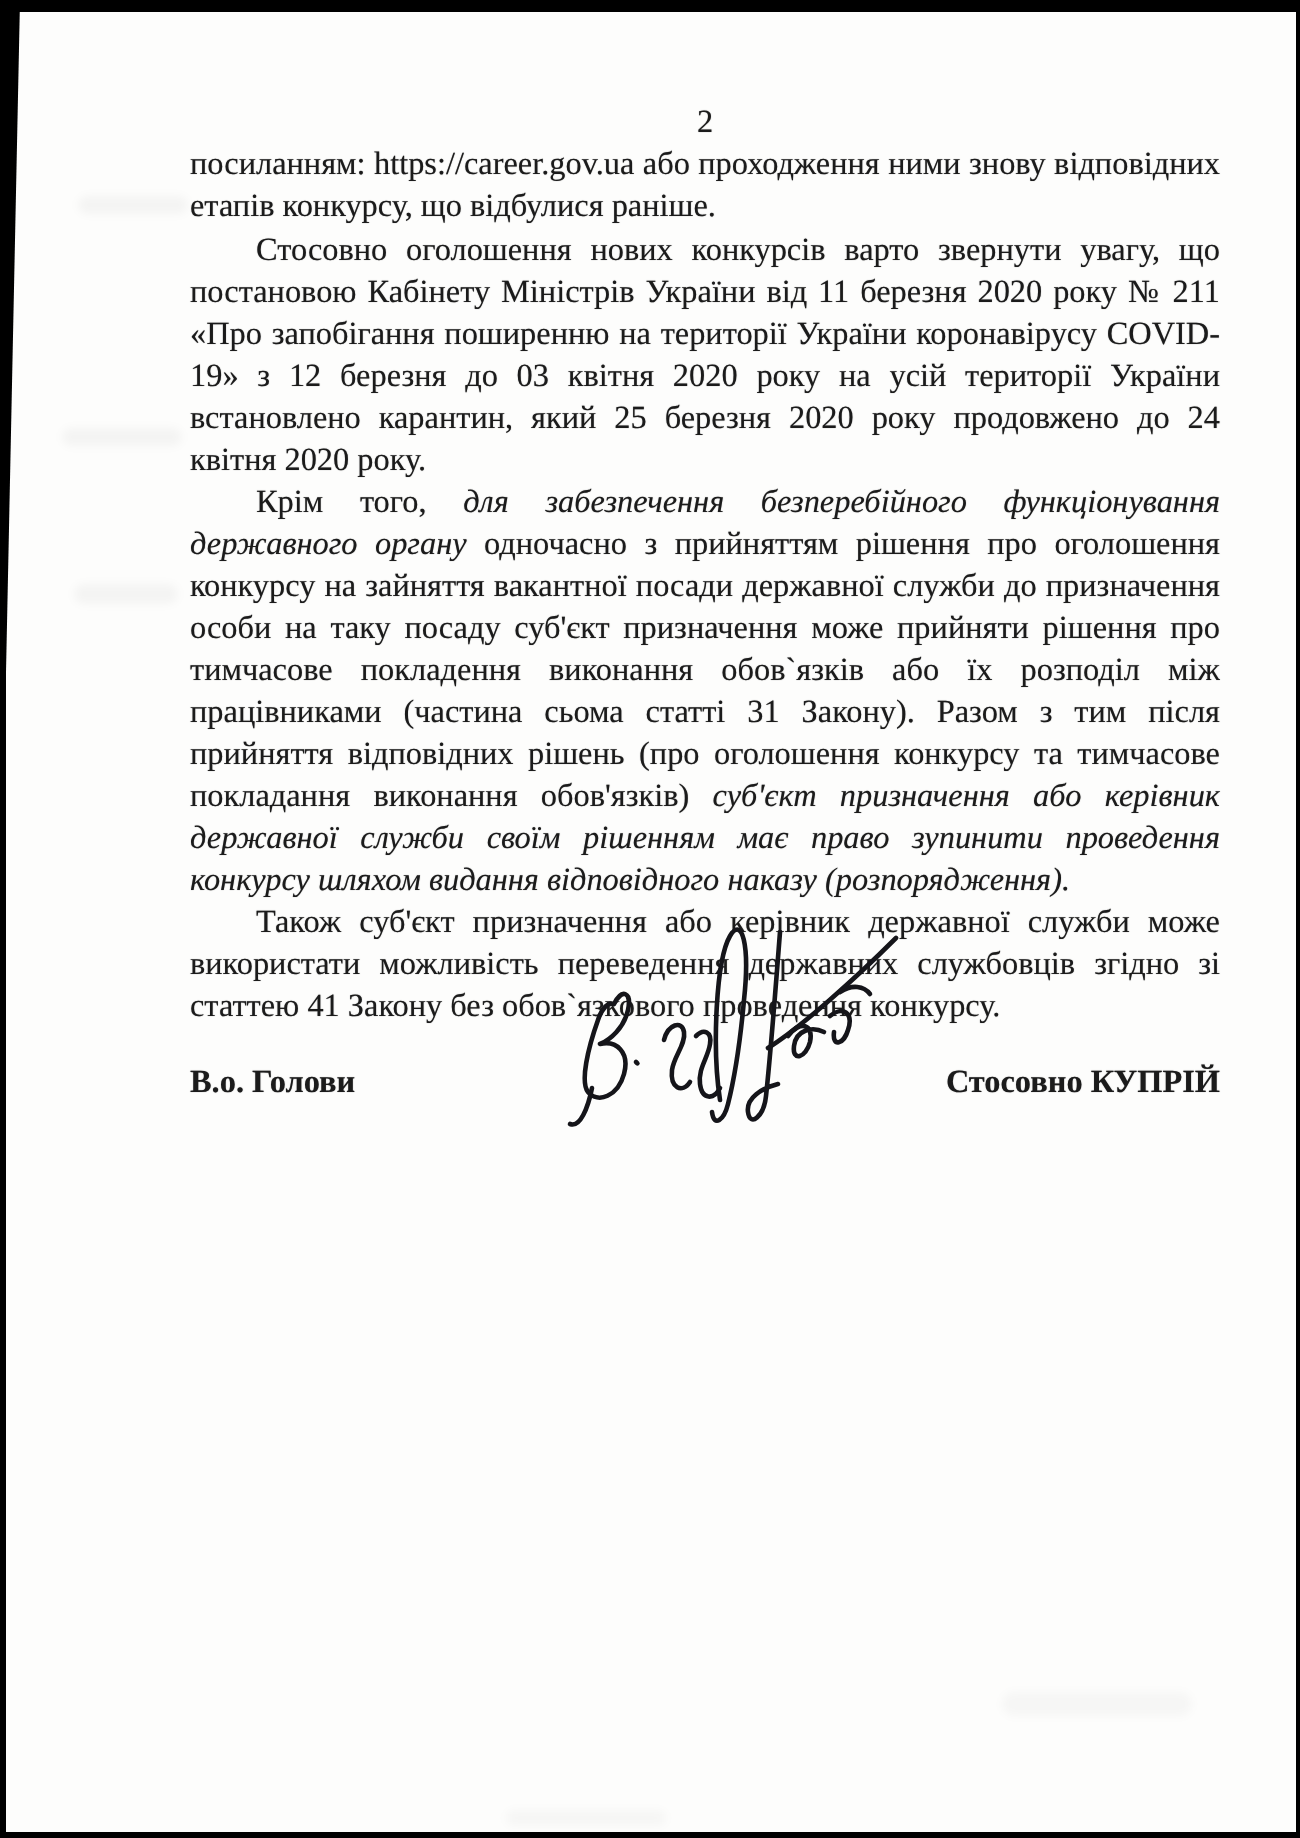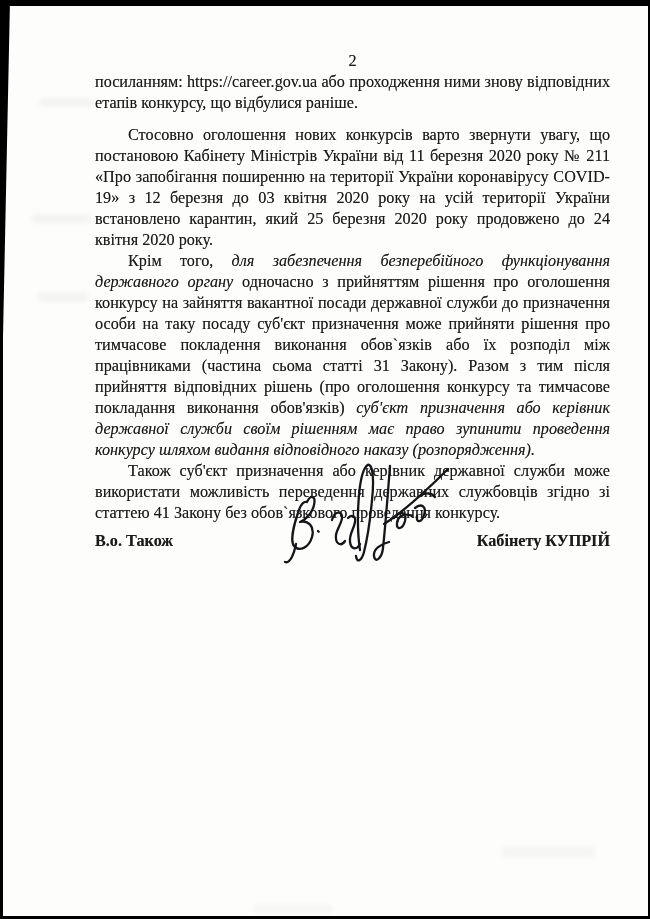--- a/index.html
+++ b/index.html
@@ -47,21 +47,21 @@
   .page-number {
     text-align: center;
     height: 21px;
   }
   .content p {
     margin: 0;
     text-indent: 33px;
   }
   .content p.continued {
     text-indent: 0;
-    margin-bottom: 11px;
+    margin-bottom: 1px;
   }
   .italic { font-style: italic; }
   .signature-block {
     position: absolute;
     left: 92px;
     right: 38px;
     top: 524px;
     height: 22px;
     display: flex;
     justify-content: space-between;
@@ -124,18 +124,18 @@
         <path d="M88,98 C84,72 86,28 93,16 C99,6 103,20 100,48 C98,70 95,88 92,100 C90,108 85,112 84,104"></path>
         <path d="M118,14 C116,40 113,78 111,96 C110,106 103,112 102,104 C101,97 109,92 117,90"></path>
         <path d="M122,66 C128,58 135,60 133,69 C131,77 124,79 125,71 C126,63 134,61 140,64"></path>
         <path d="M143,56 C149,51 155,54 152,63 C150,70 144,72 145,64"></path>
         <path d="M112,72 C128,62 155,38 176,17"></path>
         <path d="M148,44 C154,40 160,41 163,45"></path>
       </g>
     </svg>
 
     <div class="signature-block">
-      <span>В.о. Також</span>
-      <span>Кабінету КУПРІЙ</span>
+      <span>В.о. Голови</span>
+      <span>Стосовно КУПРІЙ</span>
     </div>
   </div>
   <div class="left-wedge"></div>
 </div>
 
 </body></html>

